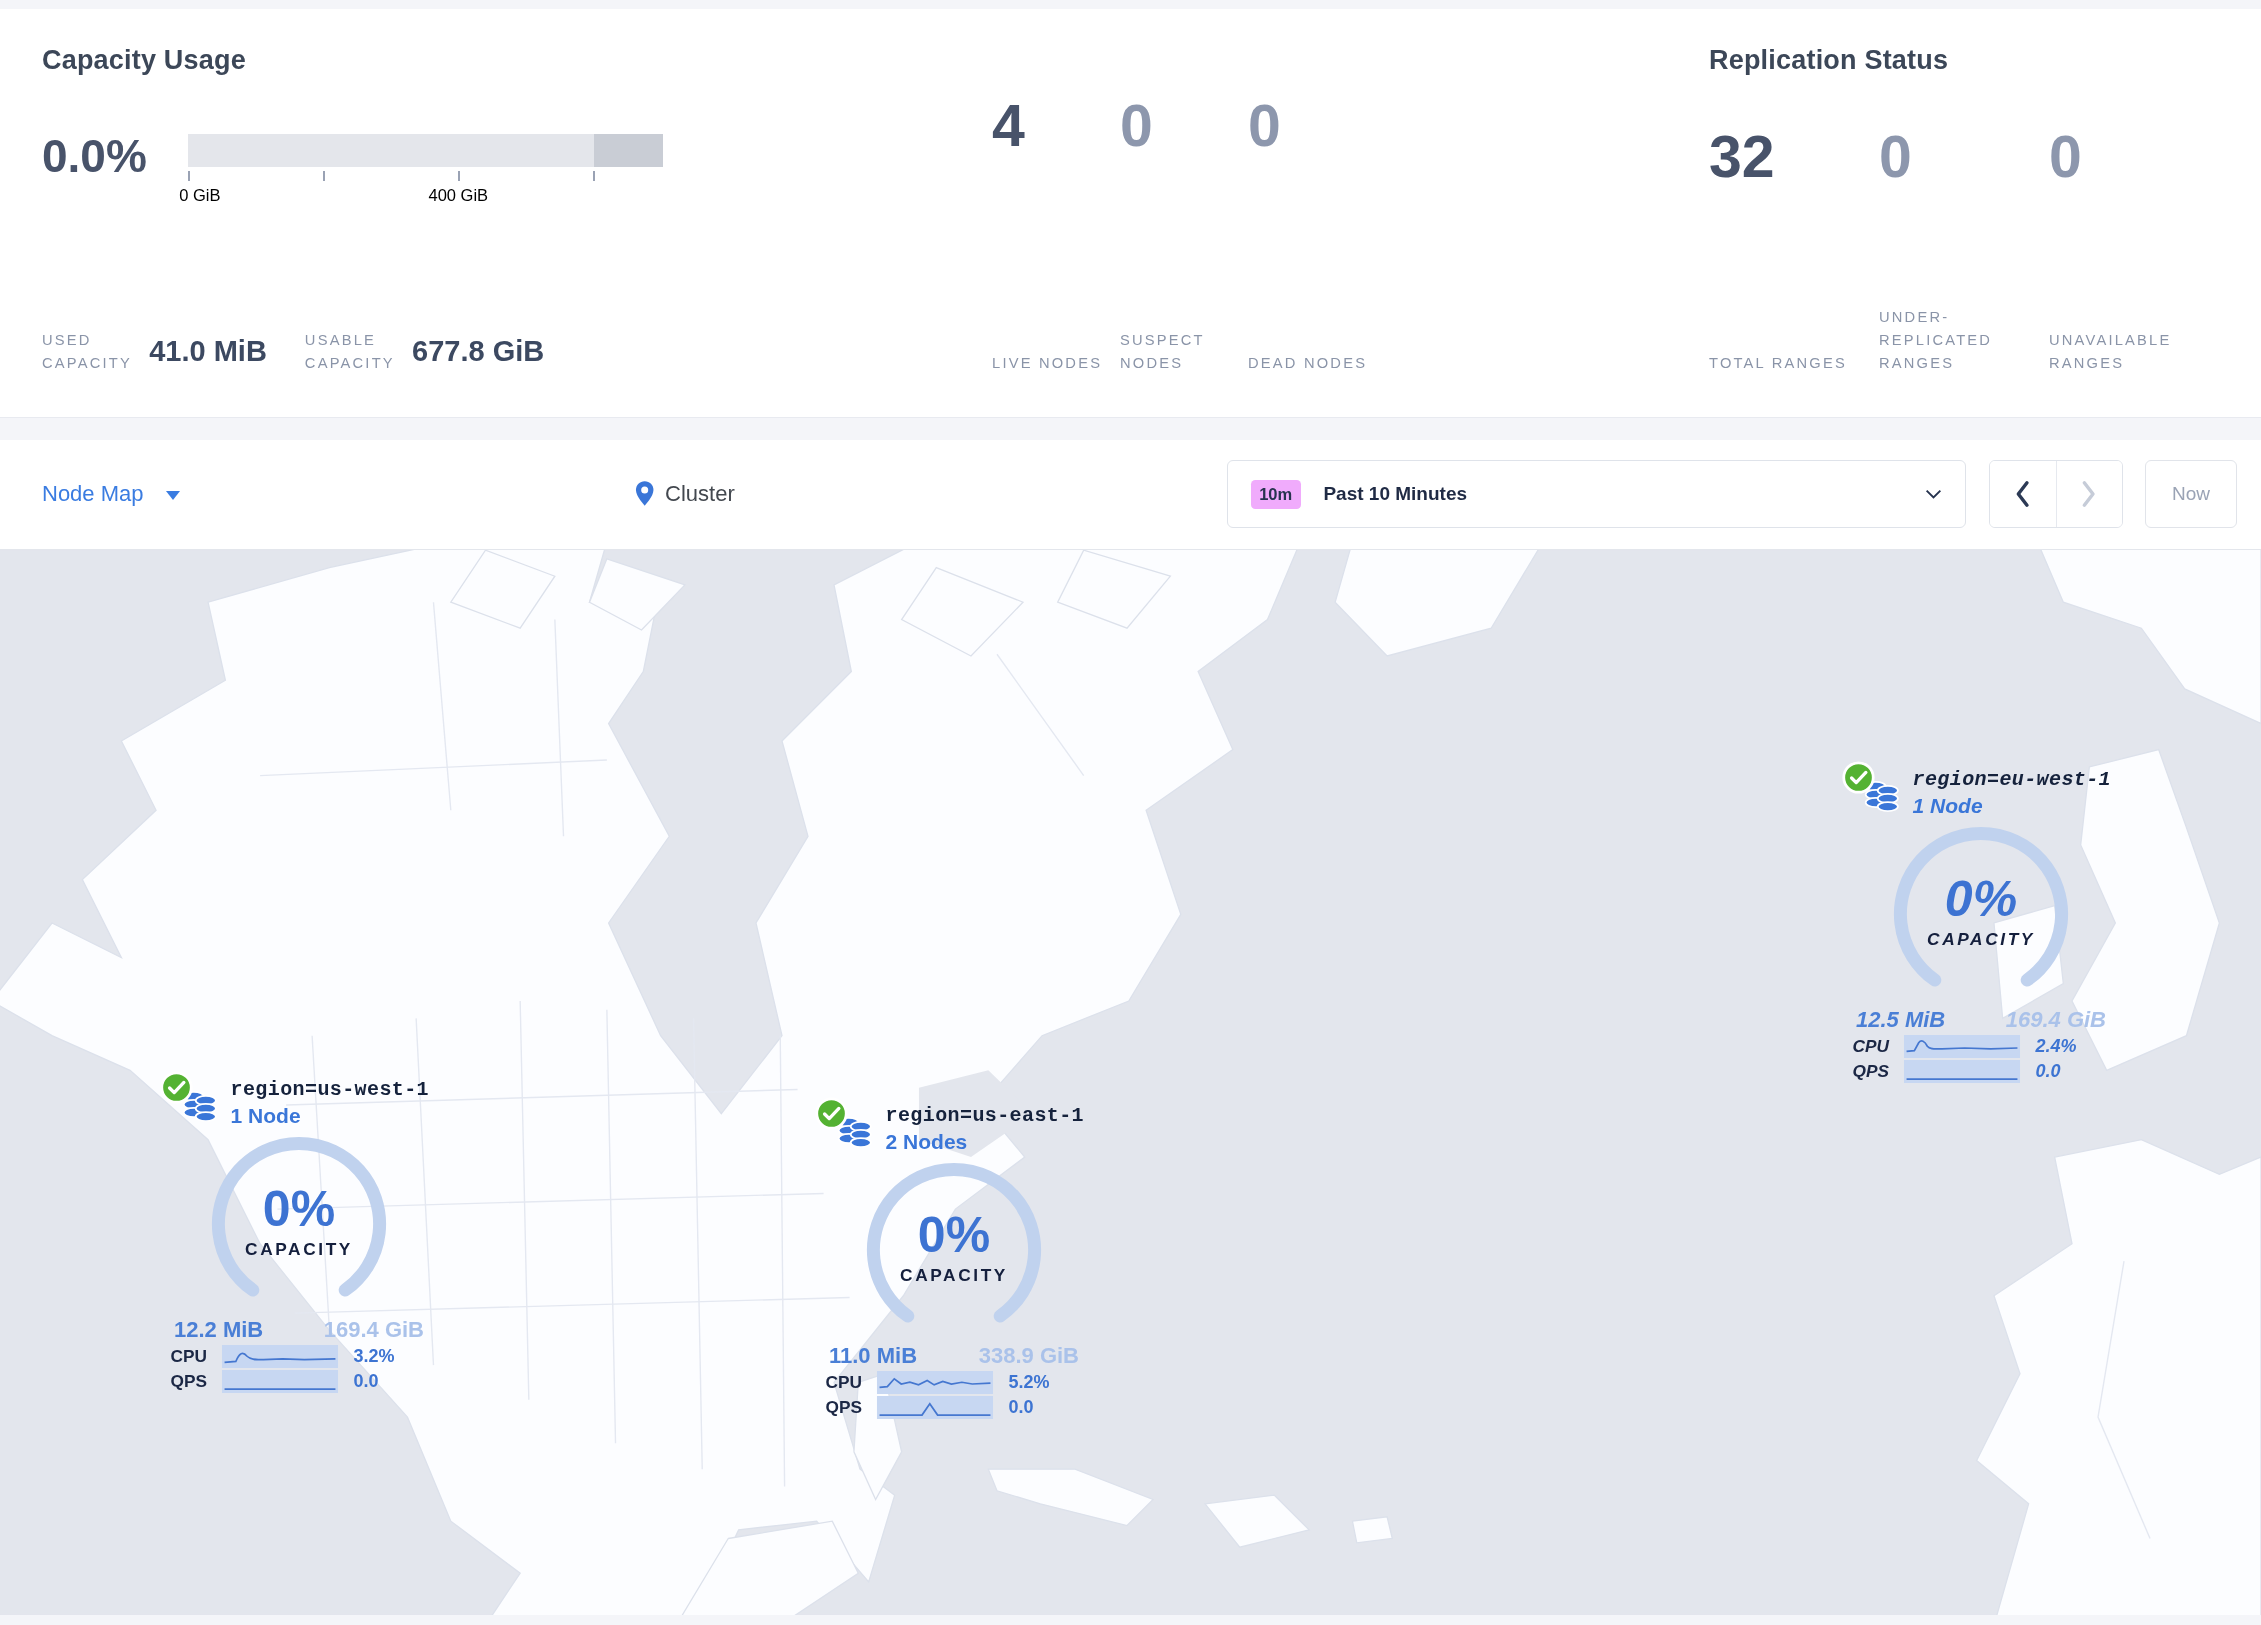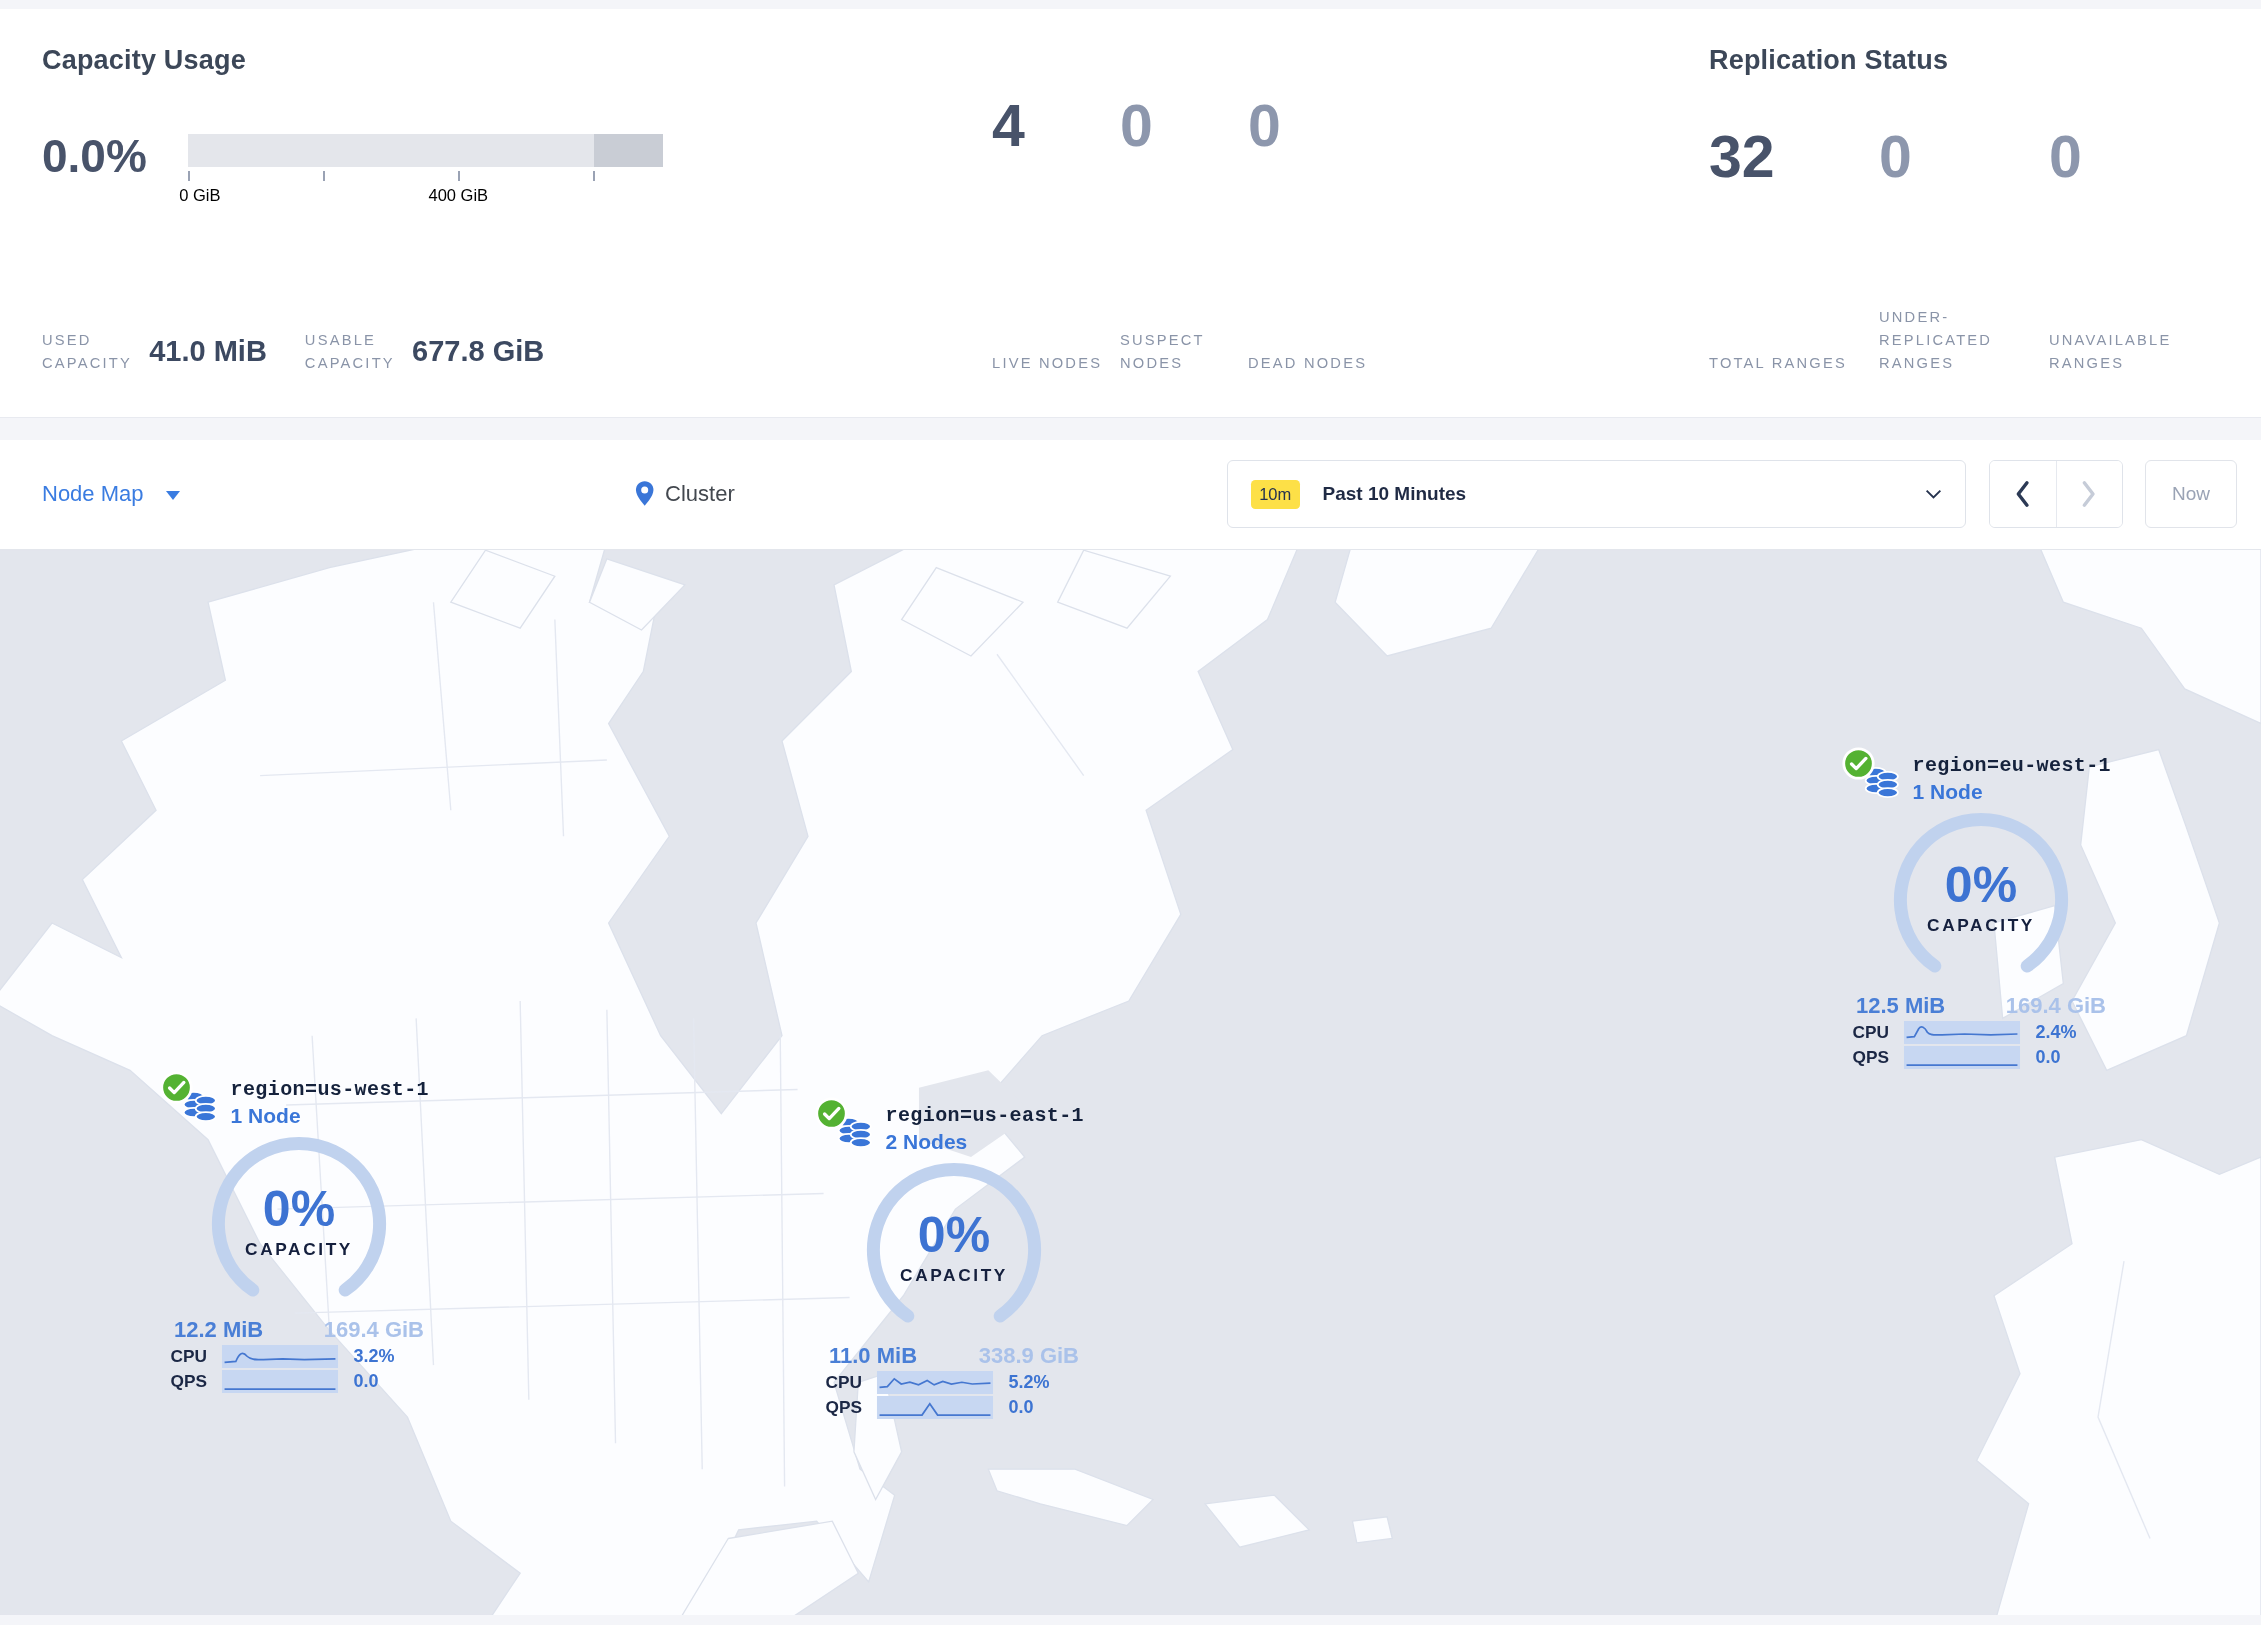--- a/index.html
+++ b/index.html
@@ -63,21 +63,21 @@
   .view-dd { display:flex; align-items:center; cursor:pointer; }
   .view-dd-label { color:#3a7ce1; font-size:22px; }
   .dd-caret { width:0; height:0; border-left:7.8px solid transparent; border-right:7.8px solid transparent; border-top:9.5px solid #3a7ce1; margin-left:22.5px; margin-top:2.6px; }
   .breadcrumb { position:absolute; left:633px; display:flex; align-items:center; }
   .breadcrumb-label { font-size:22px; color:#43484f; margin-left:8.7px; }
   .time-controls { margin-left:auto; display:flex; align-items:center; }
   .time-select {
     width:739px; height:68px; border:1.3px solid #dfe3ea; border-radius:6px;
     display:flex; align-items:center; padding:0 22.5px; cursor:pointer; background:#fff;
   }
-  .time-badge { background:#fde047; border-radius:4.3px; padding:5.2px 8.7px; font-size:16.5px; font-weight:normal; color:#26334f;text-align:right; }
+  .time-badge { background:#f0abfc; border-radius:4.3px; padding:5.2px 8.7px; font-size:16.5px; font-weight:bold; color:#26334f;text-align:right; }
   .time-label { font-size:19px; font-weight:bold; color:#1f2a44; margin-left:22.5px; }
   .time-caret { margin-left:auto; color:#25324e; }
   .arrow-group { display:flex; margin-left:22.5px; border:1.3px solid #dfe3ea; border-radius:6px; overflow:hidden; height:68px; }
   .arrow-btn { width:66px; height:100%; background:#fff; display:flex; align-items:center; justify-content:center; cursor:pointer; }
   .arrow-btn + .arrow-btn { border-left:1.3px solid #e6e9ef; }
   .now-btn {
     margin-left:22.5px; width:92px; height:68px; border:1.3px solid #e1e4ea; border-radius:6px;
     background:#fff; color:#9aa3b5; font-size:19px; display:flex; align-items:center; justify-content:center; cursor:pointer;
   }
   
@@ -356,21 +356,21 @@
     <div class="metric-row">
       <span class="metric-label">QPS</span>
       <svg class="spark" width="120" height="23.4" viewBox="0 0 134 27">
         <rect x="0" y="0" width="134" height="27" fill="#c7d7f2"></rect>
         <path d="M3,22 L52,22 L61,9 L70,22 L131,22" fill="none" stroke="#4577d0" stroke-width="2"></path>
       </svg>
       <span class="metric-value">0.0</span>
     </div>
   </div>
 
-  <div class="marker" style="left:1851px; top:208px;">
+  <div class="marker" style="left:1851px; top:222px;font-style:italic;">
     <div class="marker-head">
       <svg class="check-badge" width="35" height="35" viewBox="0 0 38 38">
         <circle cx="19" cy="19" r="16" fill="#54b232" stroke="#ffffff" stroke-width="3"></circle>
         <path d="M11.5 19.5 l5 5 l10.5 -11" fill="none" stroke="#ffffff" stroke-width="3.6" stroke-linecap="round" stroke-linejoin="round"></path>
       </svg>
       <svg width="49" height="45" viewBox="0 0 28 26">
         <g fill="#3a76d8" stroke="#ffffff" stroke-width="1.3">
           <ellipse cx="9.5" cy="7" rx="7.5" ry="3.4"></ellipse>
             <ellipse cx="9.5" cy="13" rx="7.5" ry="3.4"></ellipse>
             <ellipse cx="9.5" cy="19" rx="7.5" ry="3.4"></ellipse>

